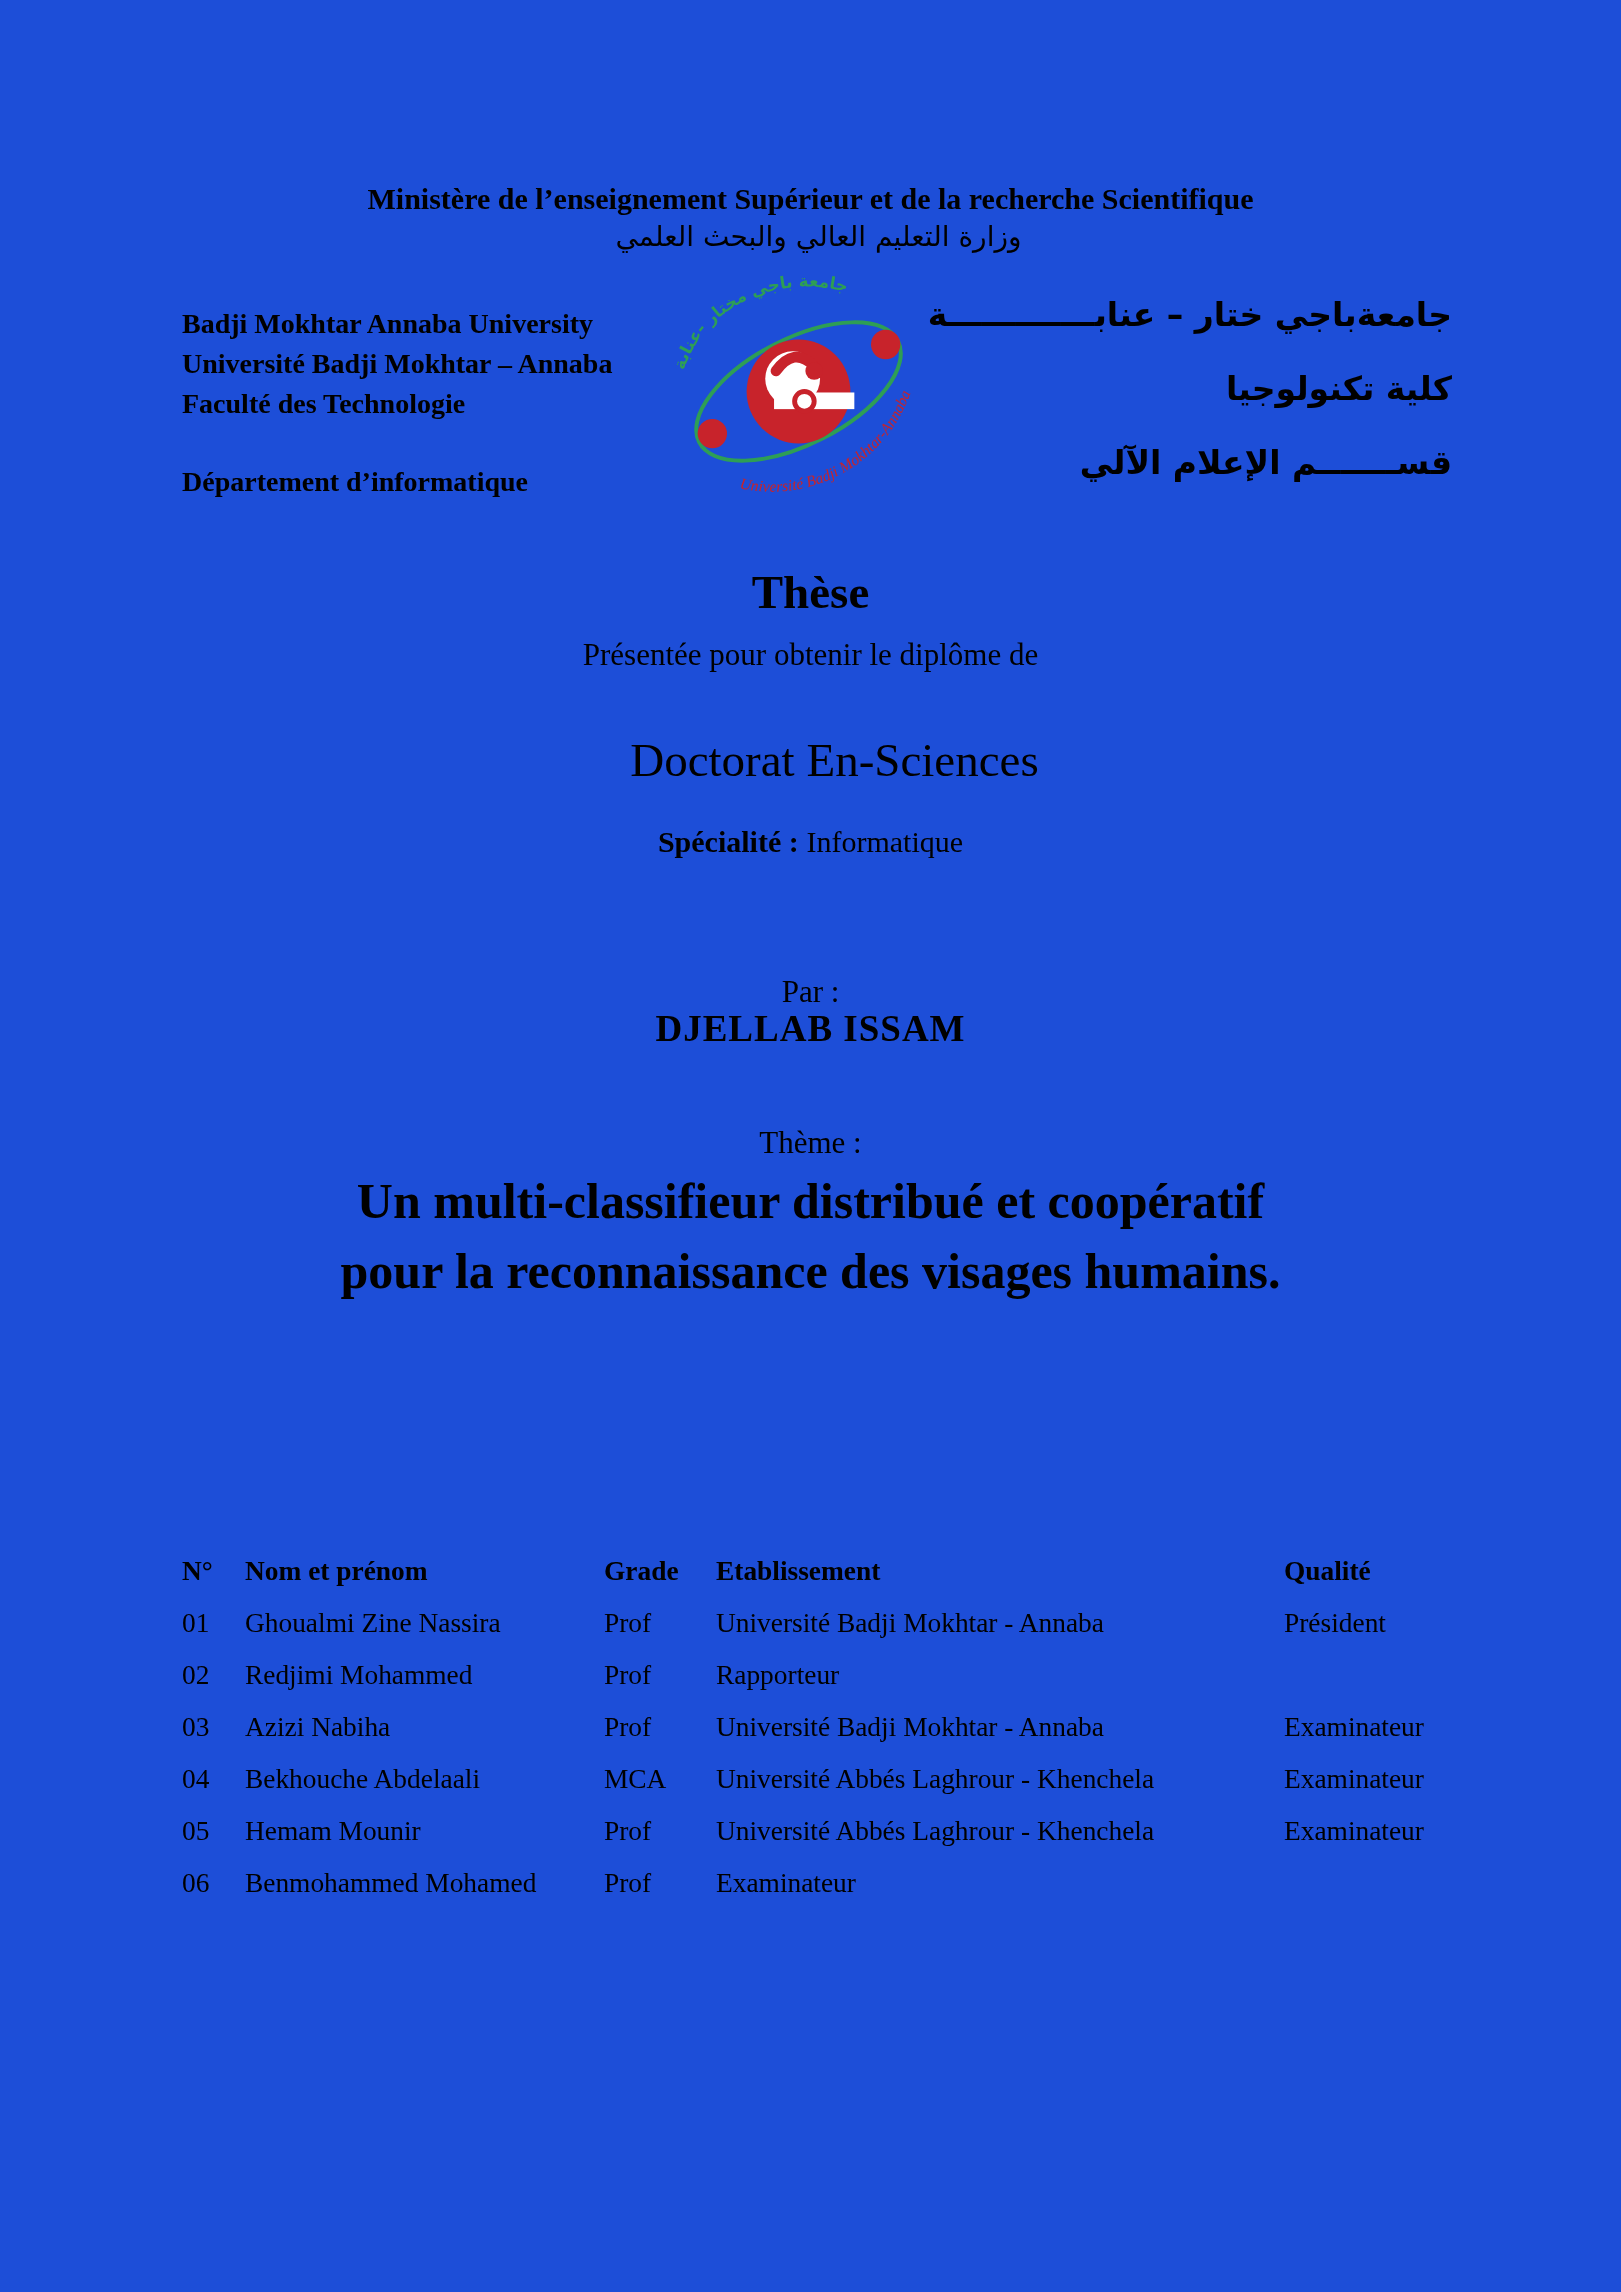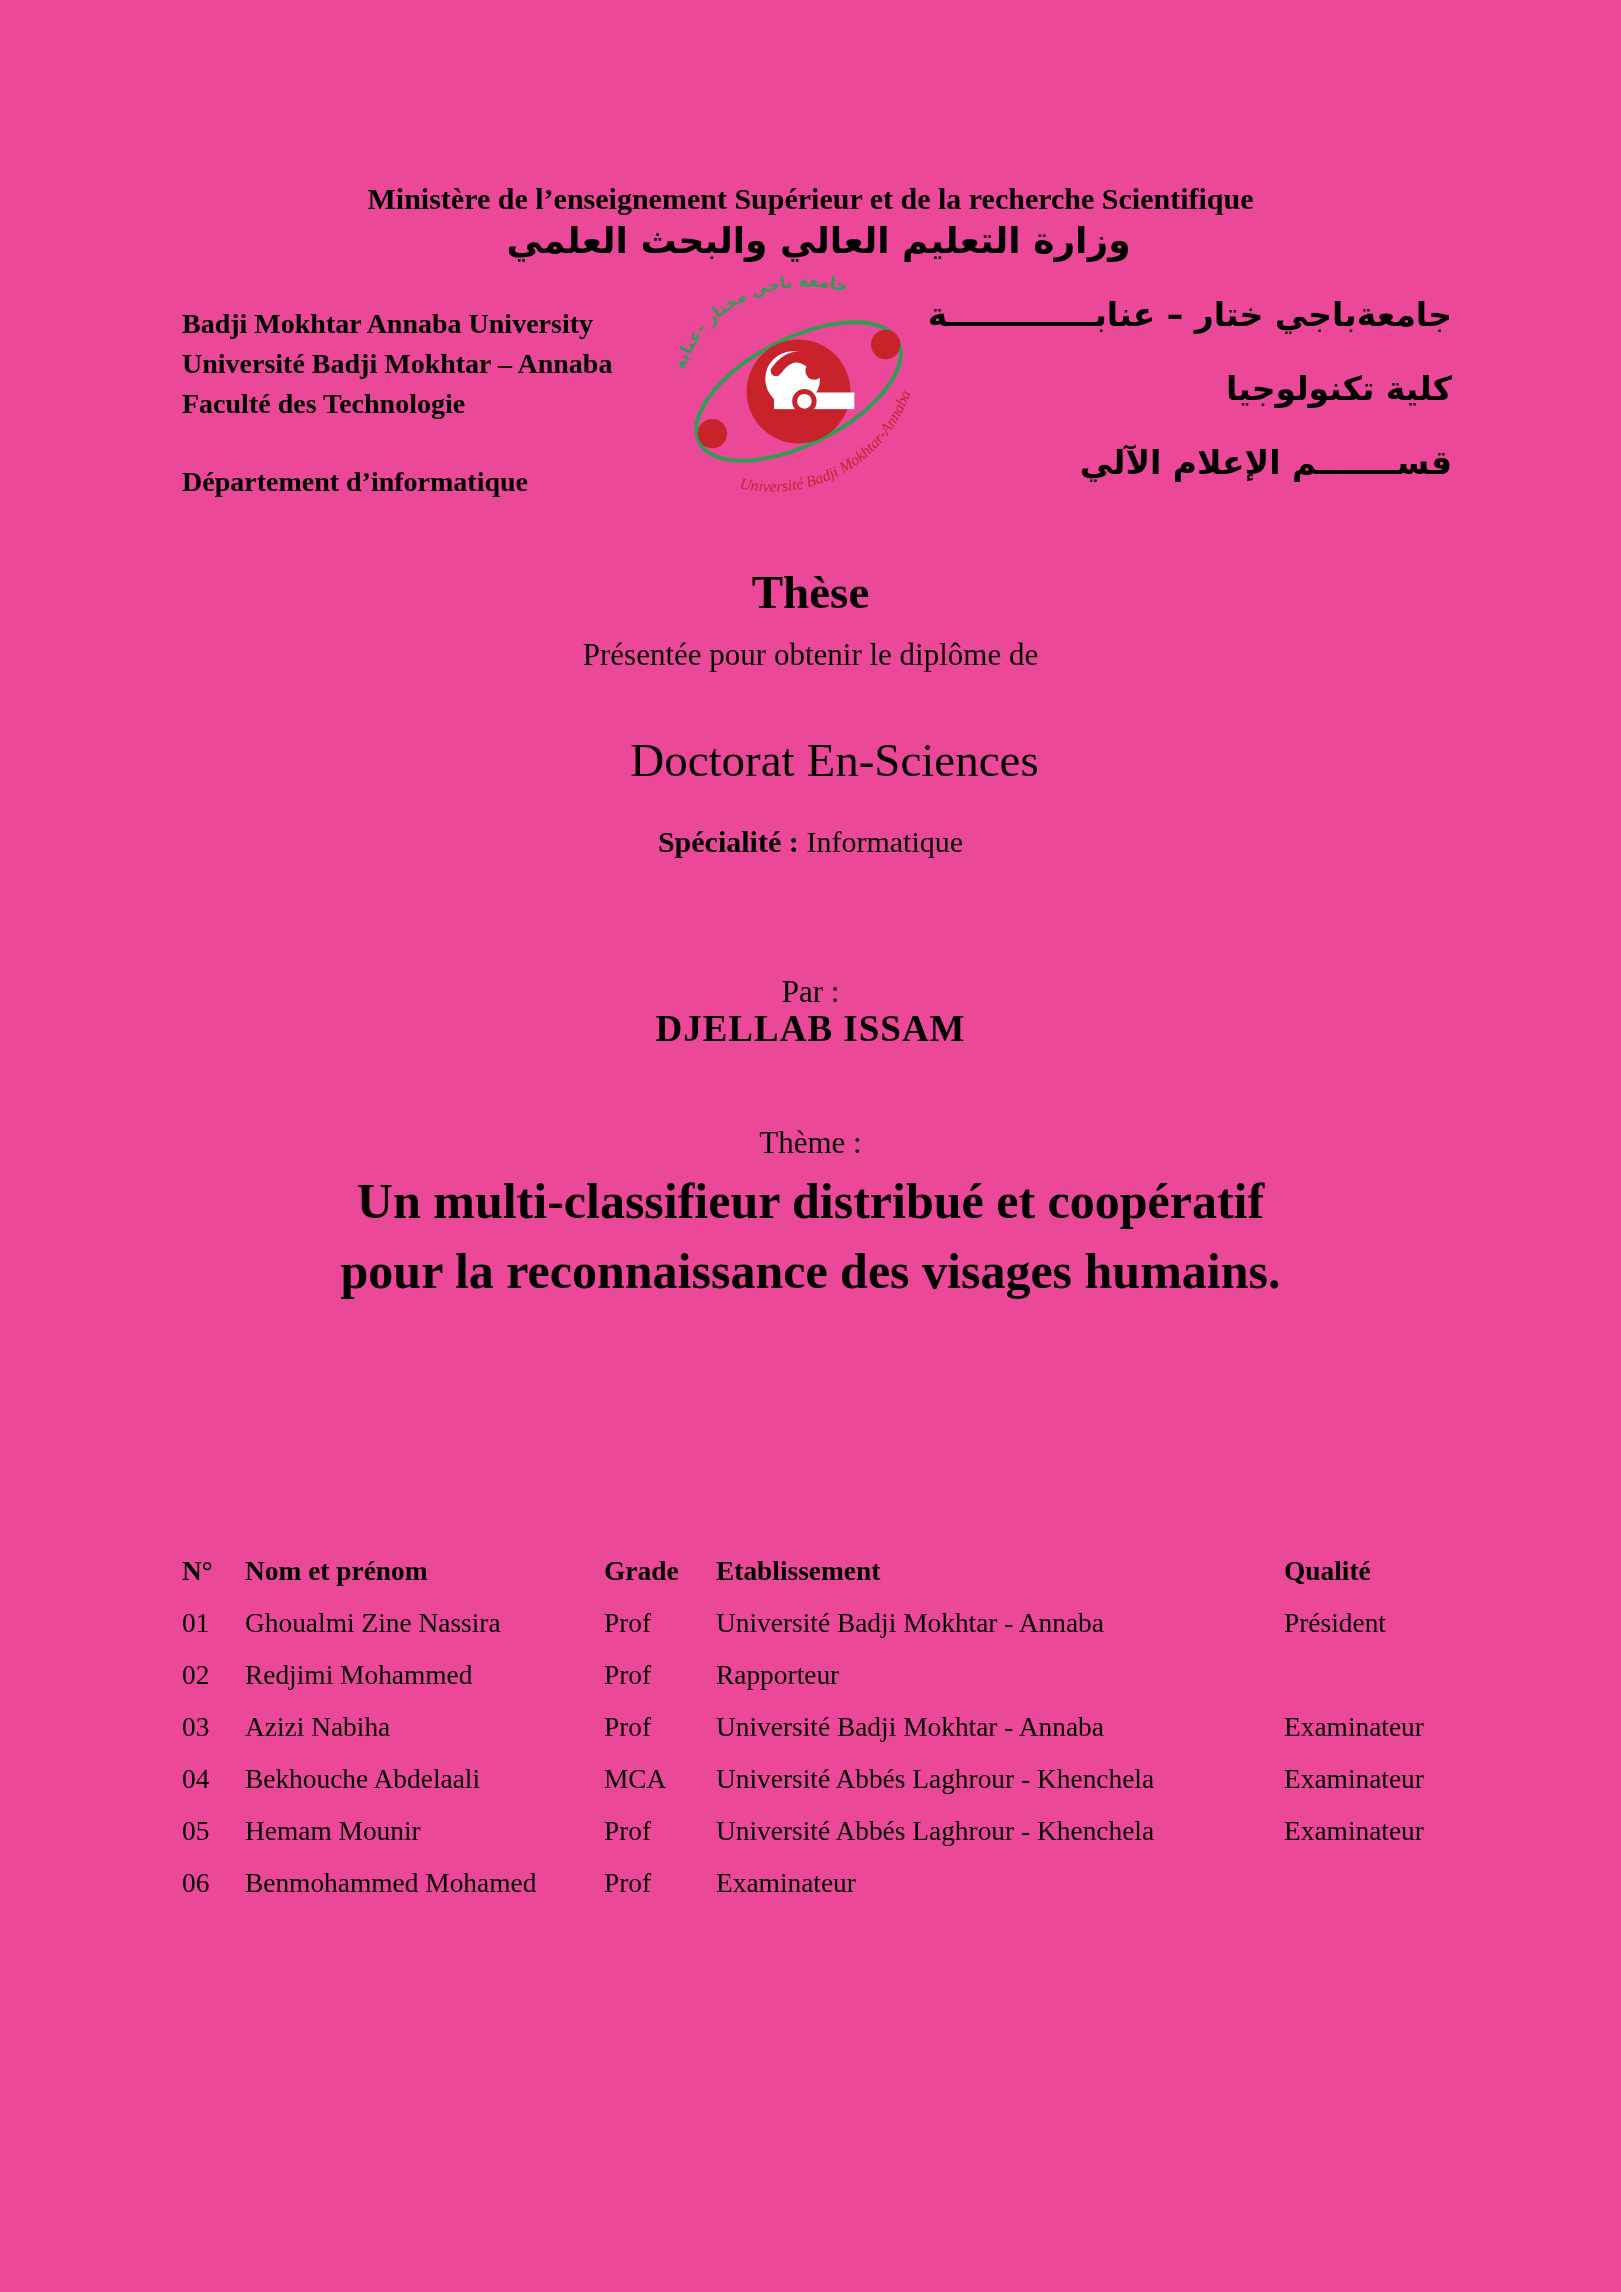--- a/index.html
+++ b/index.html
@@ -1,30 +1,30 @@
 <!DOCTYPE html>
 <html><head>
 <meta charset="utf-8">
 <style>
   html, body { margin: 0; padding: 0; background: #ffffff; }
   .page {
     position: relative;
     width: 1621px;
     height: 2293px;
-    background: #ec4899;
+    background: #1d4ed8;
     color: #000000;
     font-family: "Liberation Serif", serif;
     overflow: hidden;
   }
   .center-abs { position: absolute; left: 0; width: 100%; text-align: center; }
 
   .ministry { top: 182px; }
   .ministry-fr { font-weight: bold; font-size: 30px; }
   .ministry-ar {
-    font-size: 36px; font-weight: bold;
+    font-size: 28px; font-weight: normal;
     font-family: "DejaVu Sans", sans-serif;
     margin-top: 3.9px; direction: rtl; margin-left: 16px;
   }
 
   .left-block {
     position: absolute; left: 182px; top: 304px;
     font-weight: bold; font-size: 28px; line-height: 40px;
     white-space: nowrap;
   }
   .dept-line { margin-top: 38px; }

